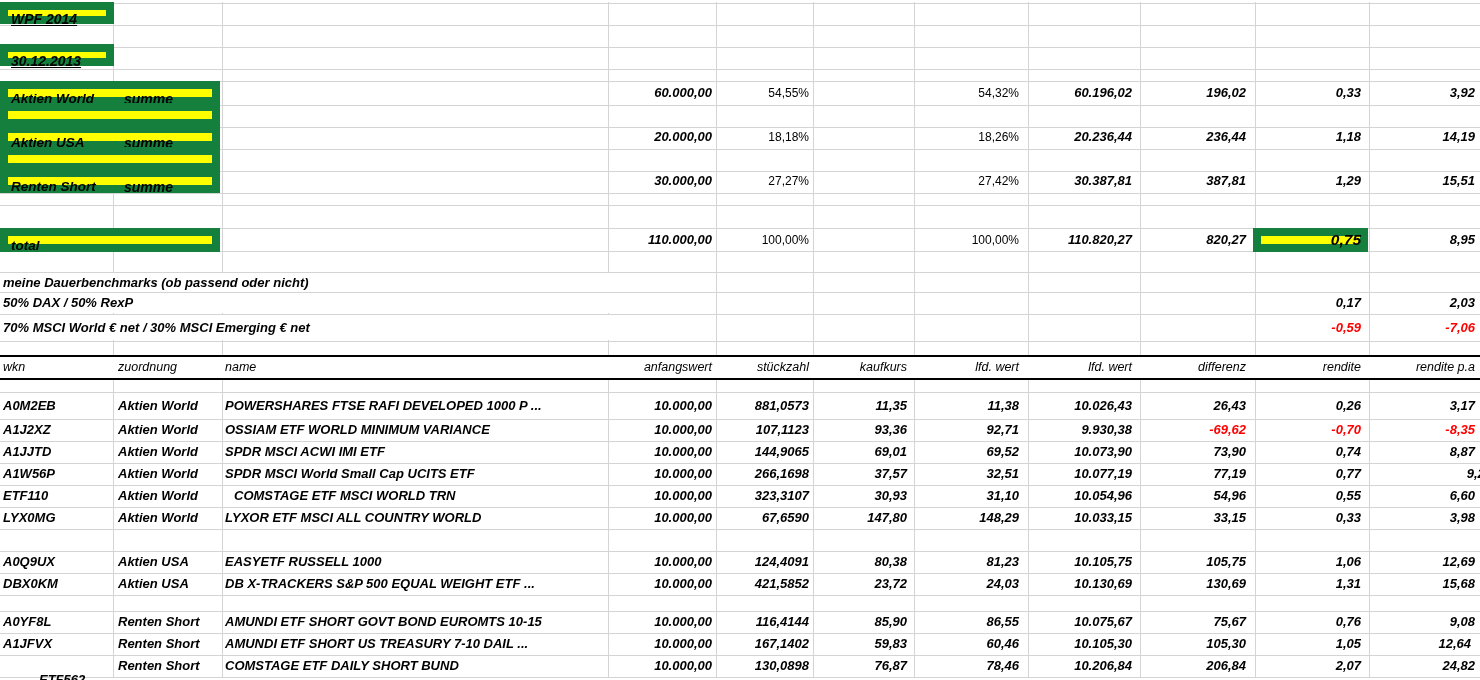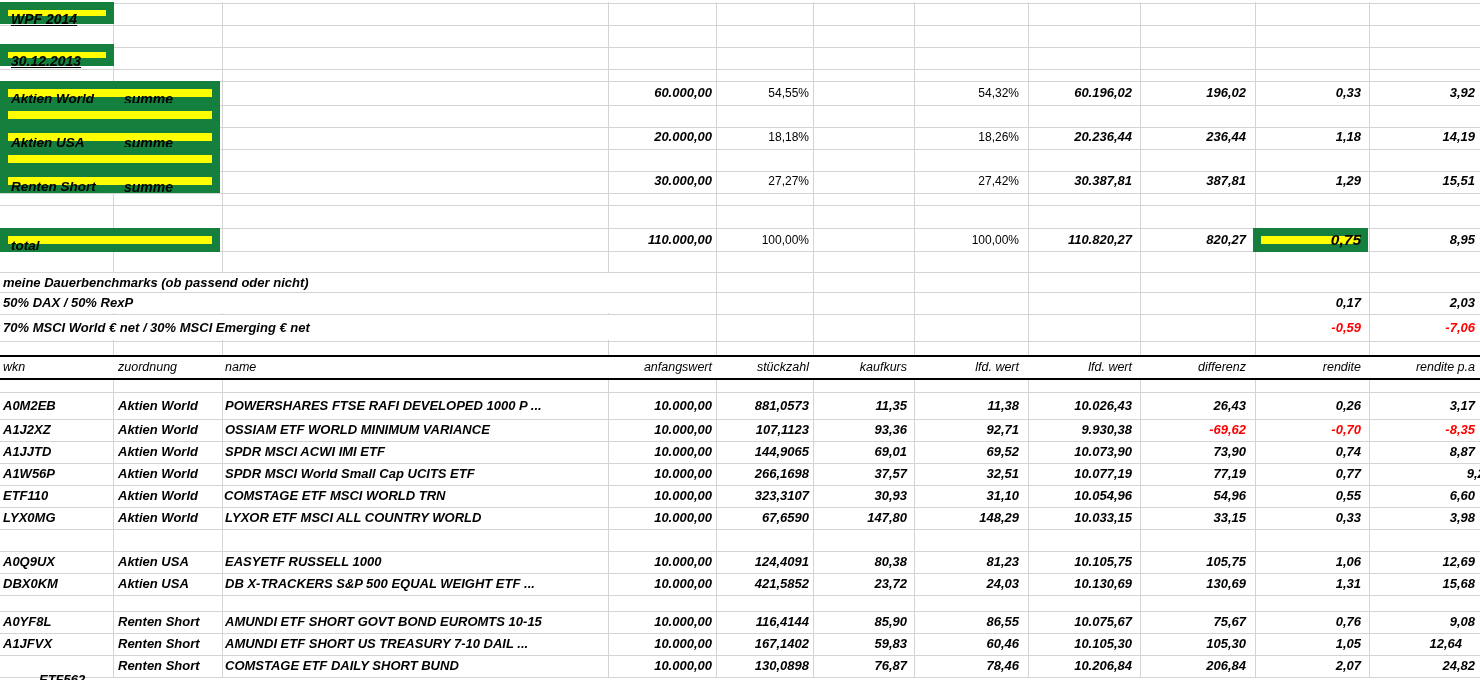--- a/index.html
+++ b/index.html
@@ -202,21 +202,21 @@
     <div class="cell right" style="left: 608px; top: 463px; width: 108px; height: 22px; line-height: 22px; padding-right: 4px;">10.000,00</div>
     <div class="cell right" style="left: 716px; top: 463px; width: 97px; height: 22px; line-height: 22px; padding-right: 4px;">266,1698</div>
     <div class="cell right" style="left: 813px; top: 463px; width: 101px; height: 22px; line-height: 22px; padding-right: 7px;">37,57</div>
     <div class="cell right" style="left: 914px; top: 463px; width: 114px; height: 22px; line-height: 22px; padding-right: 9px;">32,51</div>
     <div class="cell right" style="left: 1028px; top: 463px; width: 112px; height: 22px; line-height: 22px; padding-right: 8px;">10.077,19</div>
     <div class="cell right" style="left: 1140px; top: 463px; width: 115px; height: 22px; line-height: 22px; padding-right: 9px;">77,19</div>
     <div class="cell right" style="left: 1255px; top: 463px; width: 114px; height: 22px; line-height: 22px; padding-right: 8px;">0,77</div>
     <div class="cell right" style="left: 1369px; top: 463px; width: 128px; height: 22px; line-height: 22px; padding-right: 5px;">9,26</div>
     <div class="cell" style="left: 0px; top: 485px; width: 113px; height: 22px; line-height: 22px; padding-left: 3px;">ETF110</div>
     <div class="cell" style="left: 113px; top: 485px; width: 109px; height: 22px; line-height: 22px; padding-left: 5px;">Aktien World</div>
-    <div class="cell" style="left: 222px; top: 485px; width: 386px; height: 22px; line-height: 22px; padding-left: 2px;">COMSTAGE ETF MSCI WORLD TRN</div>
+    <div class="cell" style="left: 222px; top: 485px; width: 386px; height: 22px; line-height: 22px; padding-left: 12px;">COMSTAGE ETF MSCI WORLD TRN</div>
     <div class="cell right" style="left: 608px; top: 485px; width: 108px; height: 22px; line-height: 22px; padding-right: 4px;">10.000,00</div>
     <div class="cell right" style="left: 716px; top: 485px; width: 97px; height: 22px; line-height: 22px; padding-right: 4px;">323,3107</div>
     <div class="cell right" style="left: 813px; top: 485px; width: 101px; height: 22px; line-height: 22px; padding-right: 7px;">30,93</div>
     <div class="cell right" style="left: 914px; top: 485px; width: 114px; height: 22px; line-height: 22px; padding-right: 9px;">31,10</div>
     <div class="cell right" style="left: 1028px; top: 485px; width: 112px; height: 22px; line-height: 22px; padding-right: 8px;">10.054,96</div>
     <div class="cell right" style="left: 1140px; top: 485px; width: 115px; height: 22px; line-height: 22px; padding-right: 9px;">54,96</div>
     <div class="cell right" style="left: 1255px; top: 485px; width: 114px; height: 22px; line-height: 22px; padding-right: 8px;">0,55</div>
     <div class="cell right" style="left: 1369px; top: 485px; width: 111px; height: 22px; line-height: 22px; padding-right: 5px;">6,60</div>
     <div class="cell" style="left: 0px; top: 507px; width: 113px; height: 22px; line-height: 22px; padding-left: 3px;">LYX0MG</div>
     <div class="cell" style="left: 113px; top: 507px; width: 109px; height: 22px; line-height: 22px; padding-left: 5px;">Aktien World</div>
@@ -265,21 +265,21 @@
     <div class="cell" style="left: 0px; top: 633px; width: 113px; height: 22px; line-height: 22px; padding-left: 3px;">A1JFVX</div>
     <div class="cell" style="left: 113px; top: 633px; width: 109px; height: 22px; line-height: 22px; padding-left: 5px;">Renten Short</div>
     <div class="cell" style="left: 222px; top: 633px; width: 386px; height: 22px; line-height: 22px; padding-left: 3px;">AMUNDI ETF SHORT US TREASURY 7-10 DAIL ...</div>
     <div class="cell right" style="left: 608px; top: 633px; width: 108px; height: 22px; line-height: 22px; padding-right: 4px;">10.000,00</div>
     <div class="cell right" style="left: 716px; top: 633px; width: 97px; height: 22px; line-height: 22px; padding-right: 4px;">167,1402</div>
     <div class="cell right" style="left: 813px; top: 633px; width: 101px; height: 22px; line-height: 22px; padding-right: 7px;">59,83</div>
     <div class="cell right" style="left: 914px; top: 633px; width: 114px; height: 22px; line-height: 22px; padding-right: 9px;">60,46</div>
     <div class="cell right" style="left: 1028px; top: 633px; width: 112px; height: 22px; line-height: 22px; padding-right: 8px;">10.105,30</div>
     <div class="cell right" style="left: 1140px; top: 633px; width: 115px; height: 22px; line-height: 22px; padding-right: 9px;">105,30</div>
     <div class="cell right" style="left: 1255px; top: 633px; width: 114px; height: 22px; line-height: 22px; padding-right: 8px;">1,05</div>
-    <div class="cell right" style="left: 1369px; top: 633px; width: 111px; height: 22px; line-height: 22px; padding-right: 18px;">12,64</div>
+    <div class="cell right" style="left: 1369px; top: 633px; width: 111px; height: 22px; line-height: 22px; padding-right: 9px;">12,64</div>
     <div class="cell" style="left: 0px; top: 669px; width: 113px; height: 22px; line-height: 22px; padding-left: 3px; margin-left: 36px;">ETF562</div>
     <div class="cell" style="left: 113px; top: 655px; width: 109px; height: 22px; line-height: 22px; padding-left: 5px;">Renten Short</div>
     <div class="cell" style="left: 222px; top: 655px; width: 386px; height: 22px; line-height: 22px; padding-left: 3px;">COMSTAGE ETF DAILY SHORT BUND</div>
     <div class="cell right" style="left: 608px; top: 655px; width: 108px; height: 22px; line-height: 22px; padding-right: 4px;">10.000,00</div>
     <div class="cell right" style="left: 716px; top: 655px; width: 97px; height: 22px; line-height: 22px; padding-right: 4px;">130,0898</div>
     <div class="cell right" style="left: 813px; top: 655px; width: 101px; height: 22px; line-height: 22px; padding-right: 7px;">76,87</div>
     <div class="cell right" style="left: 914px; top: 655px; width: 114px; height: 22px; line-height: 22px; padding-right: 9px;">78,46</div>
     <div class="cell right" style="left: 1028px; top: 655px; width: 112px; height: 22px; line-height: 22px; padding-right: 8px;">10.206,84</div>
     <div class="cell right" style="left: 1140px; top: 655px; width: 115px; height: 22px; line-height: 22px; padding-right: 9px;">206,84</div>
     <div class="cell right" style="left: 1255px; top: 655px; width: 114px; height: 22px; line-height: 22px; padding-right: 8px;">2,07</div>

